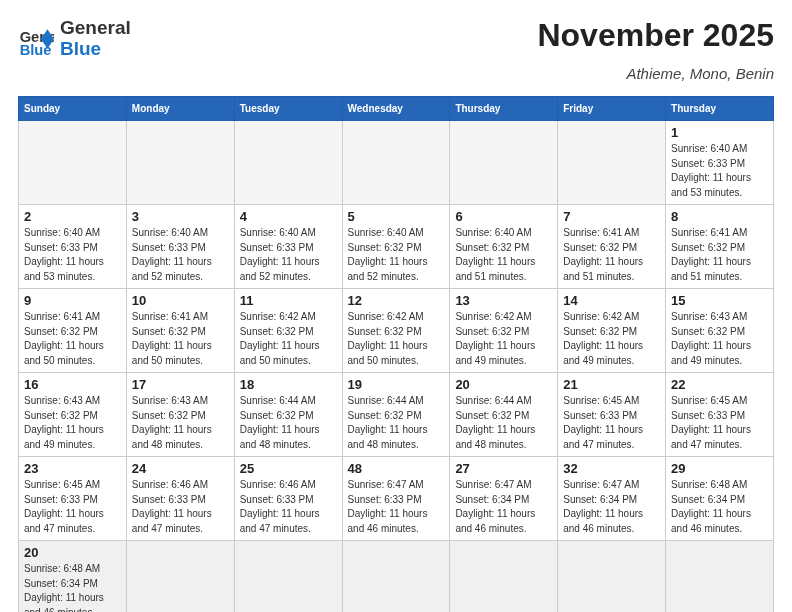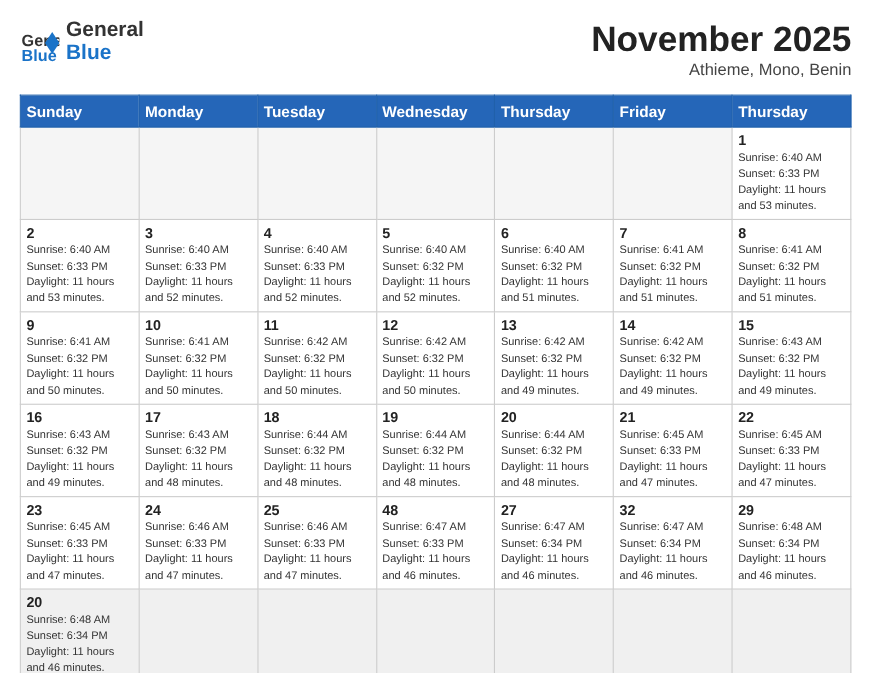--- a/index.html
+++ b/index.html
@@ -35,31 +35,32 @@
     .month-title {
       font-size: 32px;
       font-weight: bold;
       color: #222;
       line-height: 1.1;
       margin-left: 40px;
     }
     .location {
       font-size: 15px;
       color: #444;
-      margin-top: 2px;
+      margin-top: 12px;
+      font-style: italic;
     }
     .calendar {
       width: 100%;
       border-collapse: collapse;
       border: 1px solid #ccc;
     }
     .calendar th {
       background: #2566b8;
       color: #fff;
-      font-size: 14px;
+      font-size: 10px;
       font-weight: bold;
       padding: 6px 5px;
       text-align: left;
       border: 1px solid #2060aa;
     }
     .calendar td {
       vertical-align: top;
       border: 1px solid #ccc;
       padding: 4px 5px;
       width: calc(100% / 7);

